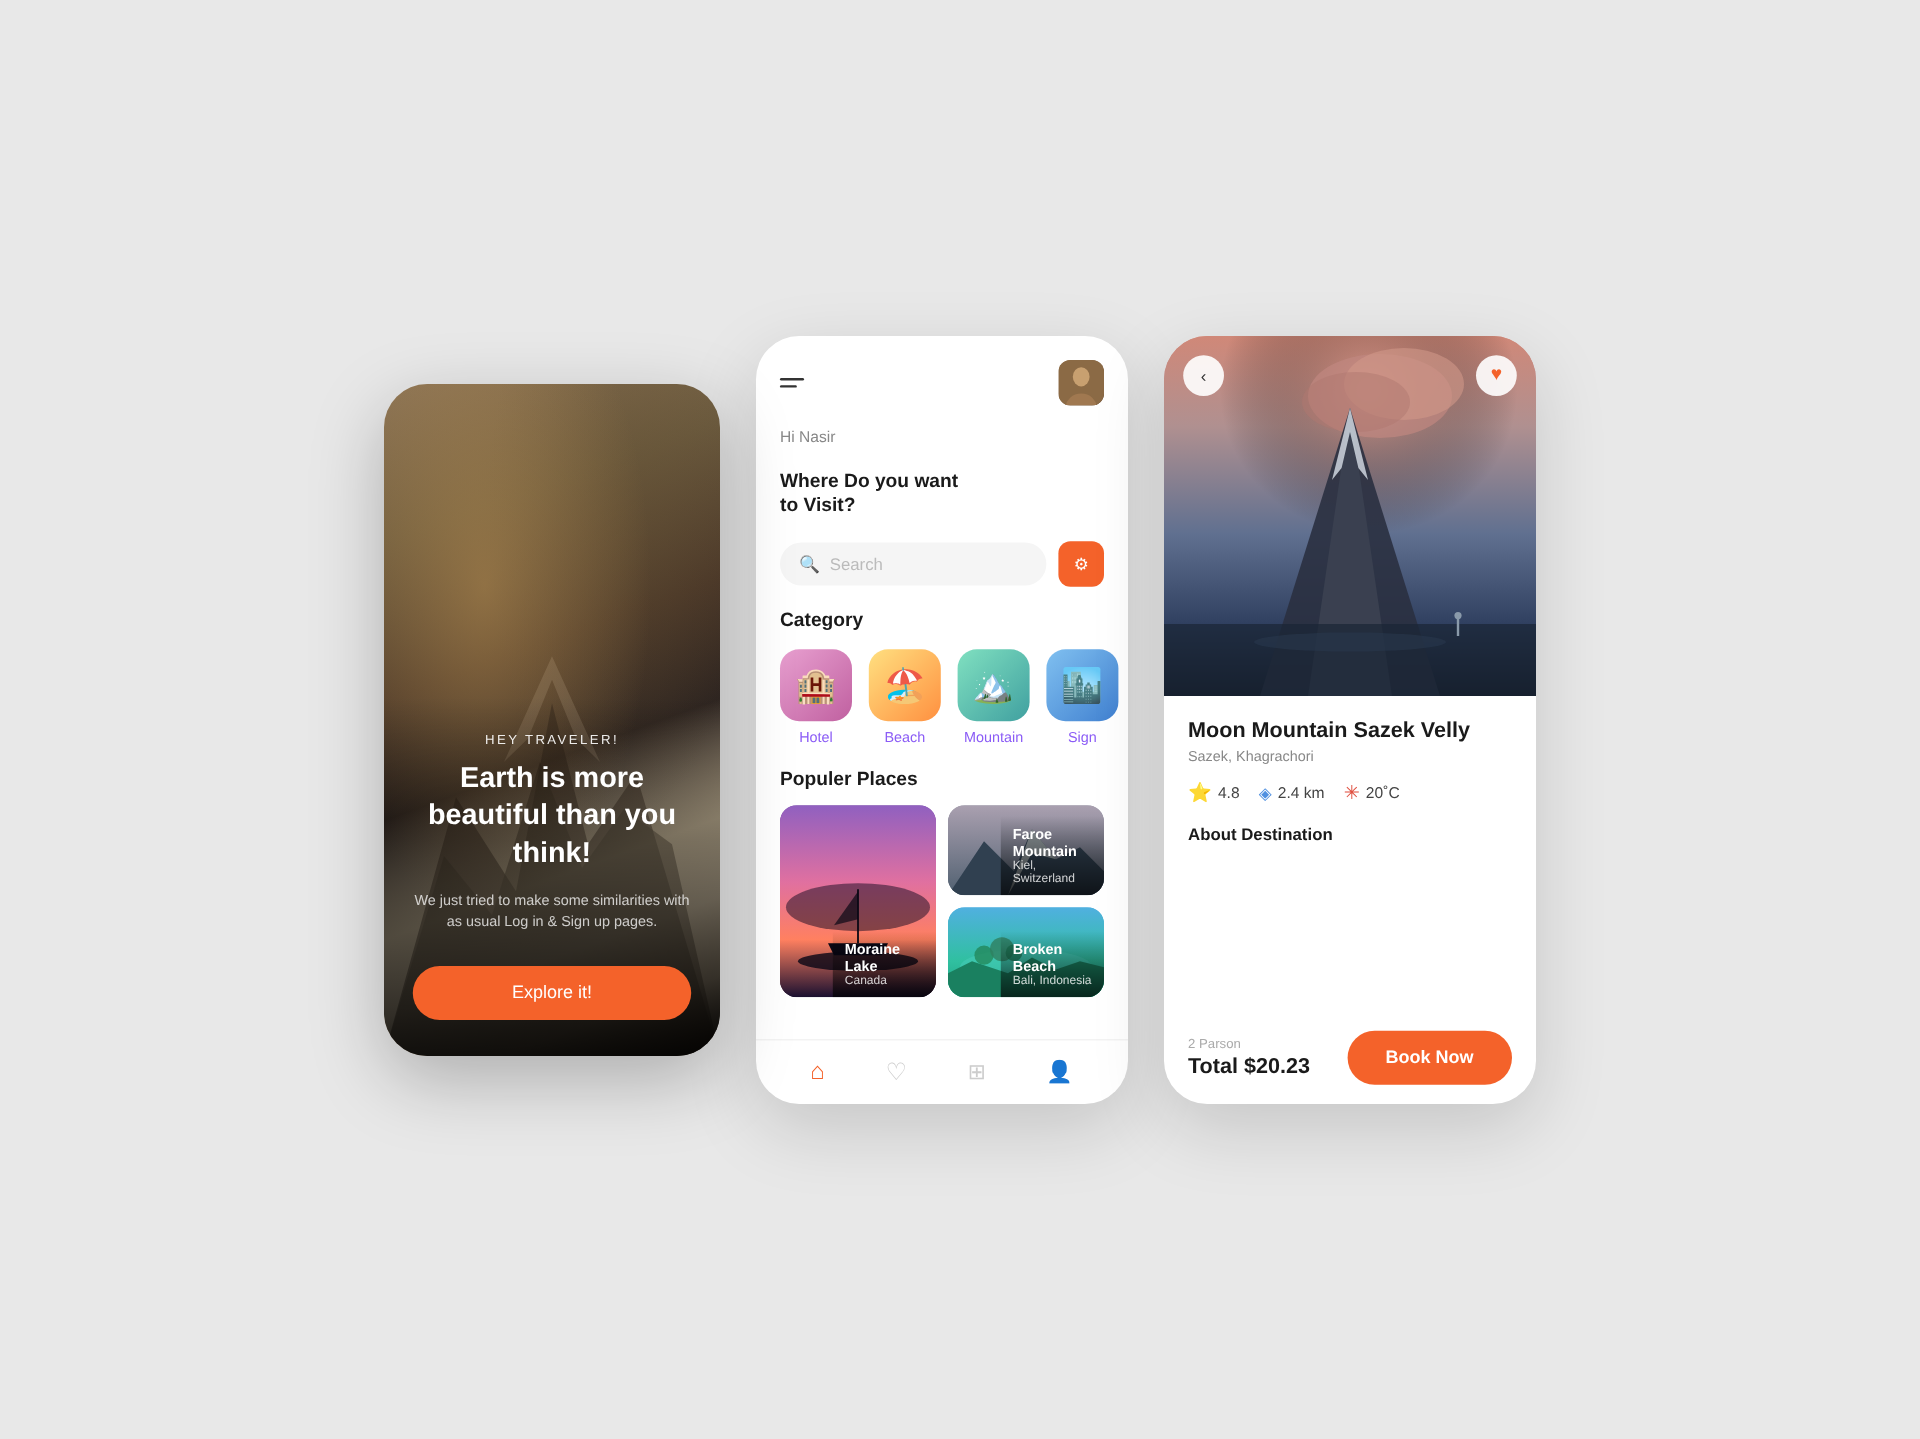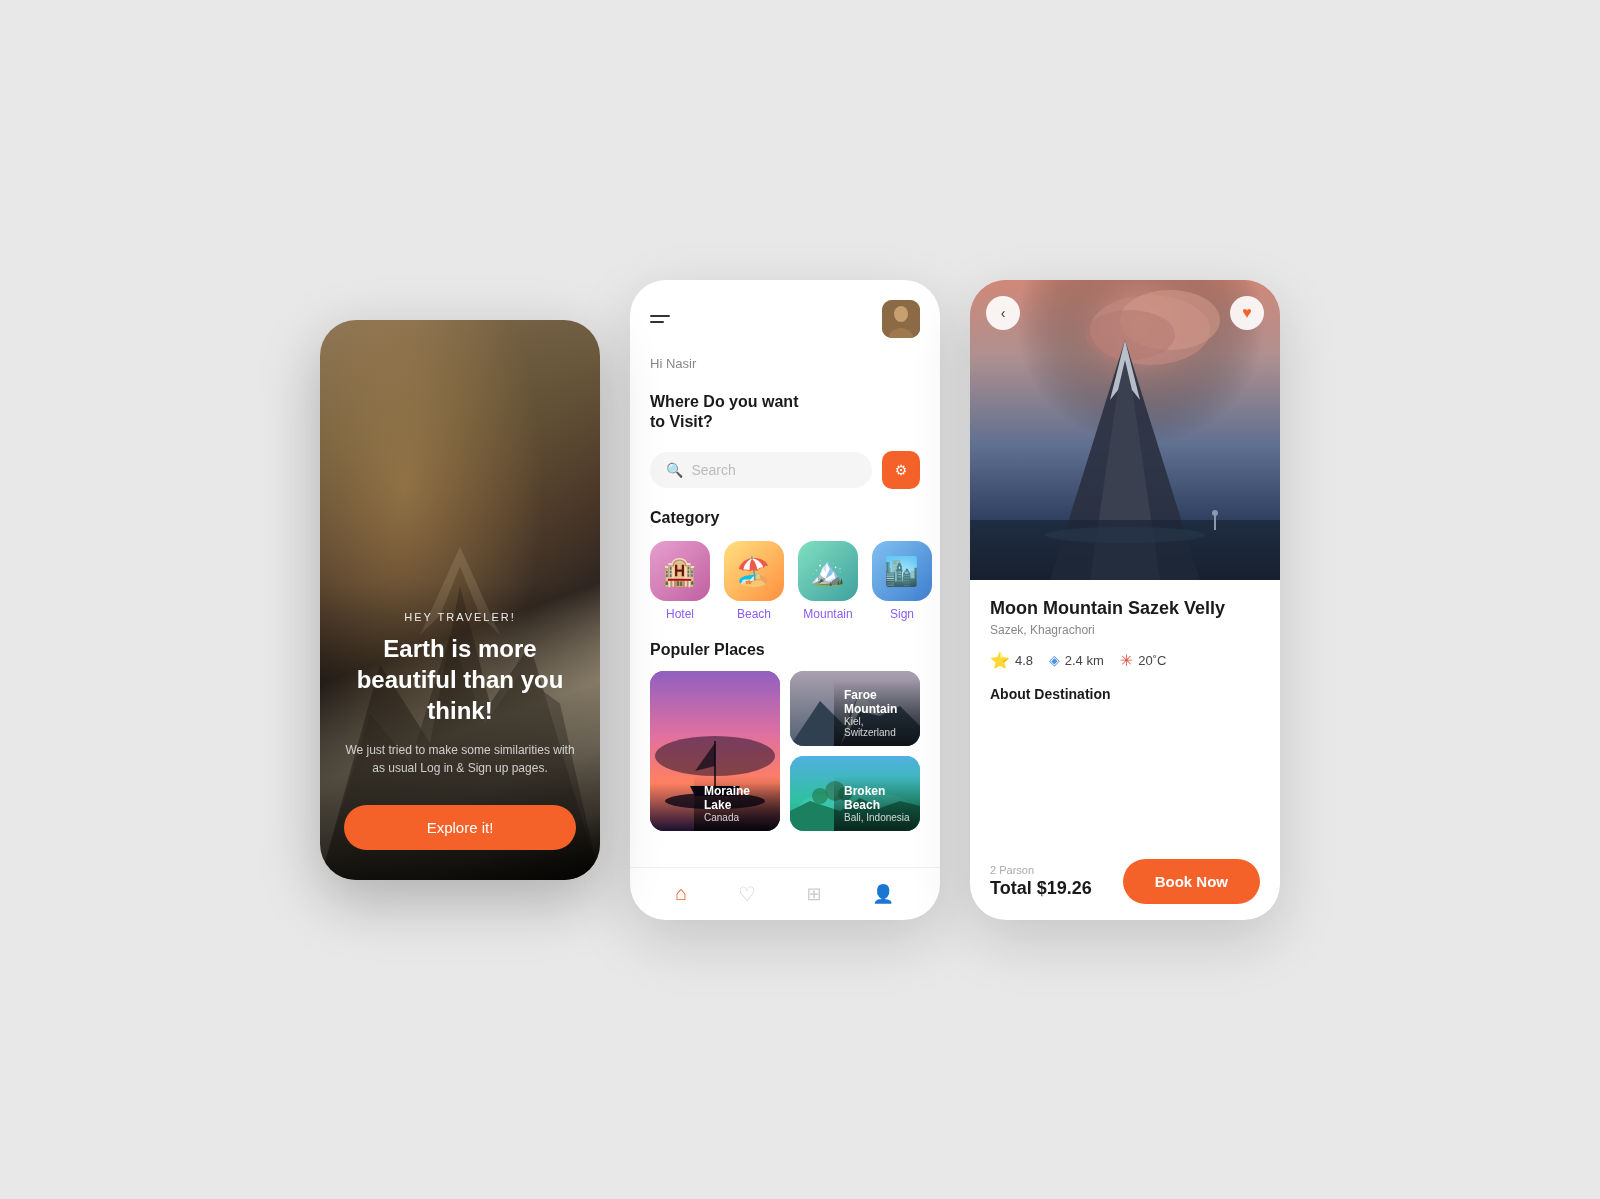--- a/index.html
+++ b/index.html
@@ -669,19 +669,19 @@
           <span>20˚C</span>
         </div>
       </div>
 
       <div class="about-title">About Destination</div>
     </div>
 
     <div class="detail-footer">
       <div class="price-info">
         <div class="person-label">2 Parson</div>
-        <div class="total-price">Total $19.26</div>
+        <div class="total-price">Total $20.23</div>
       </div>
       <button class="book-btn">Book Now</button>
     </div>
   </div>
 
 </div>
 
 </body></html>

